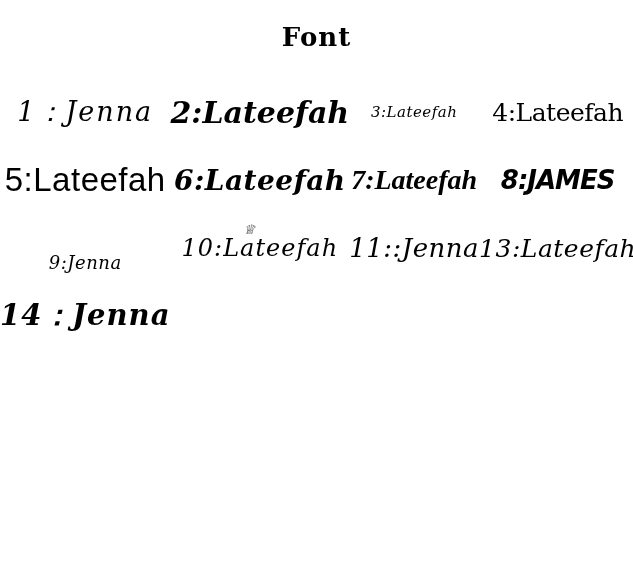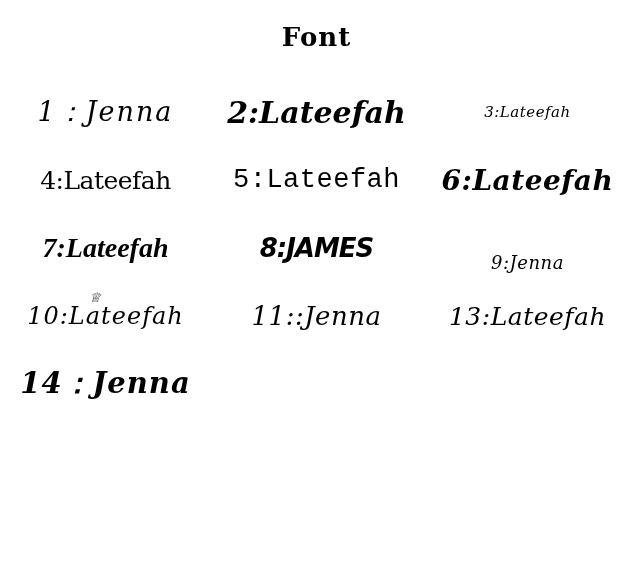--- a/index.html
+++ b/index.html
@@ -25,21 +25,21 @@
     font-family: "DejaVu Serif", serif;
     font-weight: bold;
     font-size: 26px;
     letter-spacing: 1px;
     margin-top: 22px;
     margin-bottom: 11px;
   }
   .grid {
     margin-top: 26px;
     display: grid;
-    grid-template-columns: 1fr 1fr 1fr;
+    grid-template-columns: 1fr 1fr 1fr 1fr;
     grid-auto-rows: 68px;
     align-items: center;
   }
   .cell {
     display: flex;
     align-items: center;
     justify-content: center;
     height: 68px;
     white-space: nowrap;
   }
@@ -62,22 +62,22 @@
     font-size: 15px;
     letter-spacing: 0.5px;
   }
   .s4 {
     font-family: "DejaVu Serif", serif;
     font-weight: normal;
     font-size: 25px;
     letter-spacing: -0.5px;
   }
   .s5 {
-    font-family: Liberation Mono, monospace;
-    font-size: 27px;
+    font-family: Liberation Sans, sans-serif;
+    font-size: 33px;
     letter-spacing: 0.5px;
   }
   .s6 {
     font-family: "DejaVu Serif", serif;
     font-weight: bold;
     font-style: italic;
     font-size: 28px;
     letter-spacing: 0.5px;
   }
   .s7 {

